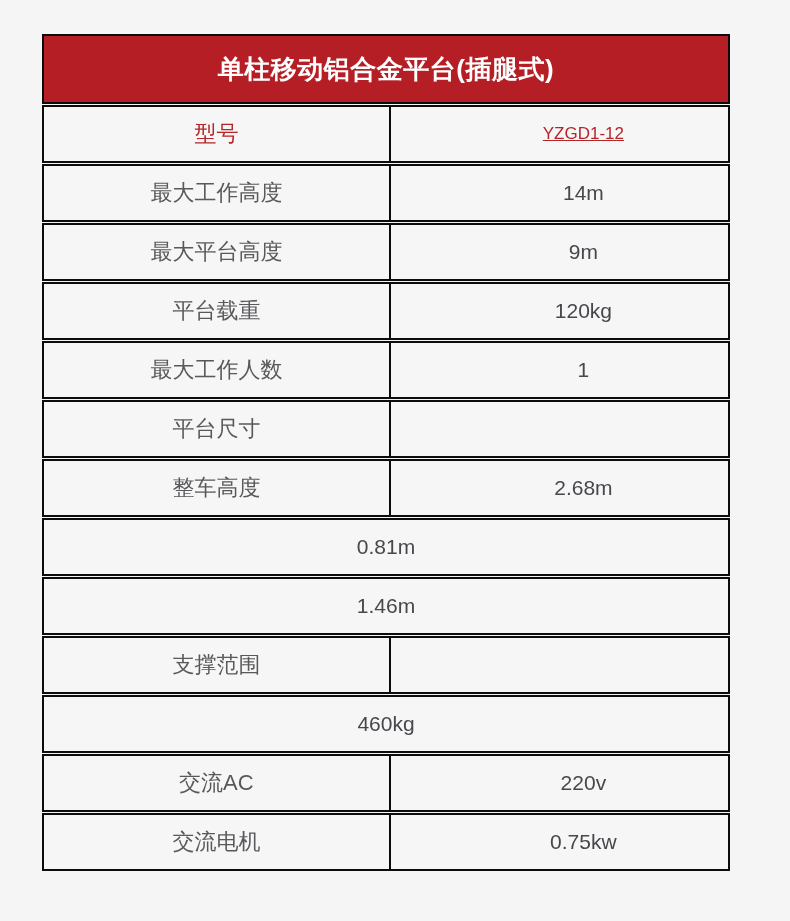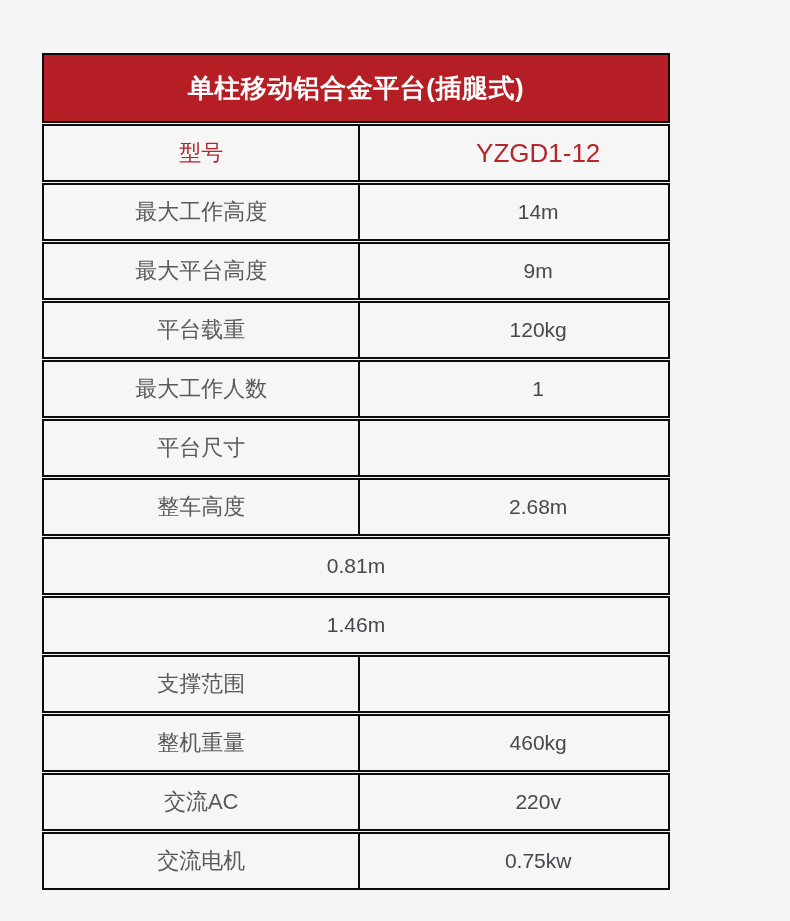--- a/index.html
+++ b/index.html
@@ -13,22 +13,22 @@
   }
   * { margin: 0; padding: 0; box-sizing: border-box; }
   html, body {
     width: 790px;
     height: 921px;
     background: var(--page-bg);
     font-family: "Liberation Sans", "DejaVu Sans", sans-serif;
     overflow: hidden;
   }
   .spec-table {
-    width: 628px;
-    margin: 53px 0 0 42px;
+    width: 688px;
+    margin: 34px 0 0 42px;
   }
   .table-title {
     height: 70px;
     background: var(--accent);
     border: 2px solid var(--border);
     color: #ffffff;
     font-size: 26px;
     font-weight: bold;
     display: flex;
     align-items: center;
@@ -58,21 +58,21 @@
   .cell.value {
     flex: 1;
     color: var(--value-color);
     font-size: 21px;
   }
   .row.highlight .cell.label,
   .row.highlight .cell.value {
     color: var(--accent-text);
   }
   .row.highlight .cell.label { font-size: 22px; }
-  .row.highlight .cell.value { font-size: 26px; }
+  .row.highlight .cell.value { font-size: 17px; text-decoration: underline; }
 </style>
 </head>
 <body>
 
 <div class="spec-table">
   <div class="table-title">单柱移动铝合金平台(插腿式)</div>
   <div id="rows">
   <div class="row highlight">
     <div class="cell label">型号</div>
     <div class="cell value">YZGD1-12</div>
@@ -113,21 +113,20 @@
 
   <div class="row">
     <div class="cell value">1.46m</div>
   </div>
 
   <div class="row">
     <div class="cell label">支撑范围</div>
   </div>
 
   <div class="row">
-    <div class="cell label">整机重量</div>
     <div class="cell value">460kg</div>
   </div>
 
   <div class="row">
     <div class="cell label">交流AC</div>
     <div class="cell value">220v</div>
   </div>
 
   <div class="row">
     <div class="cell label">交流电机</div>

